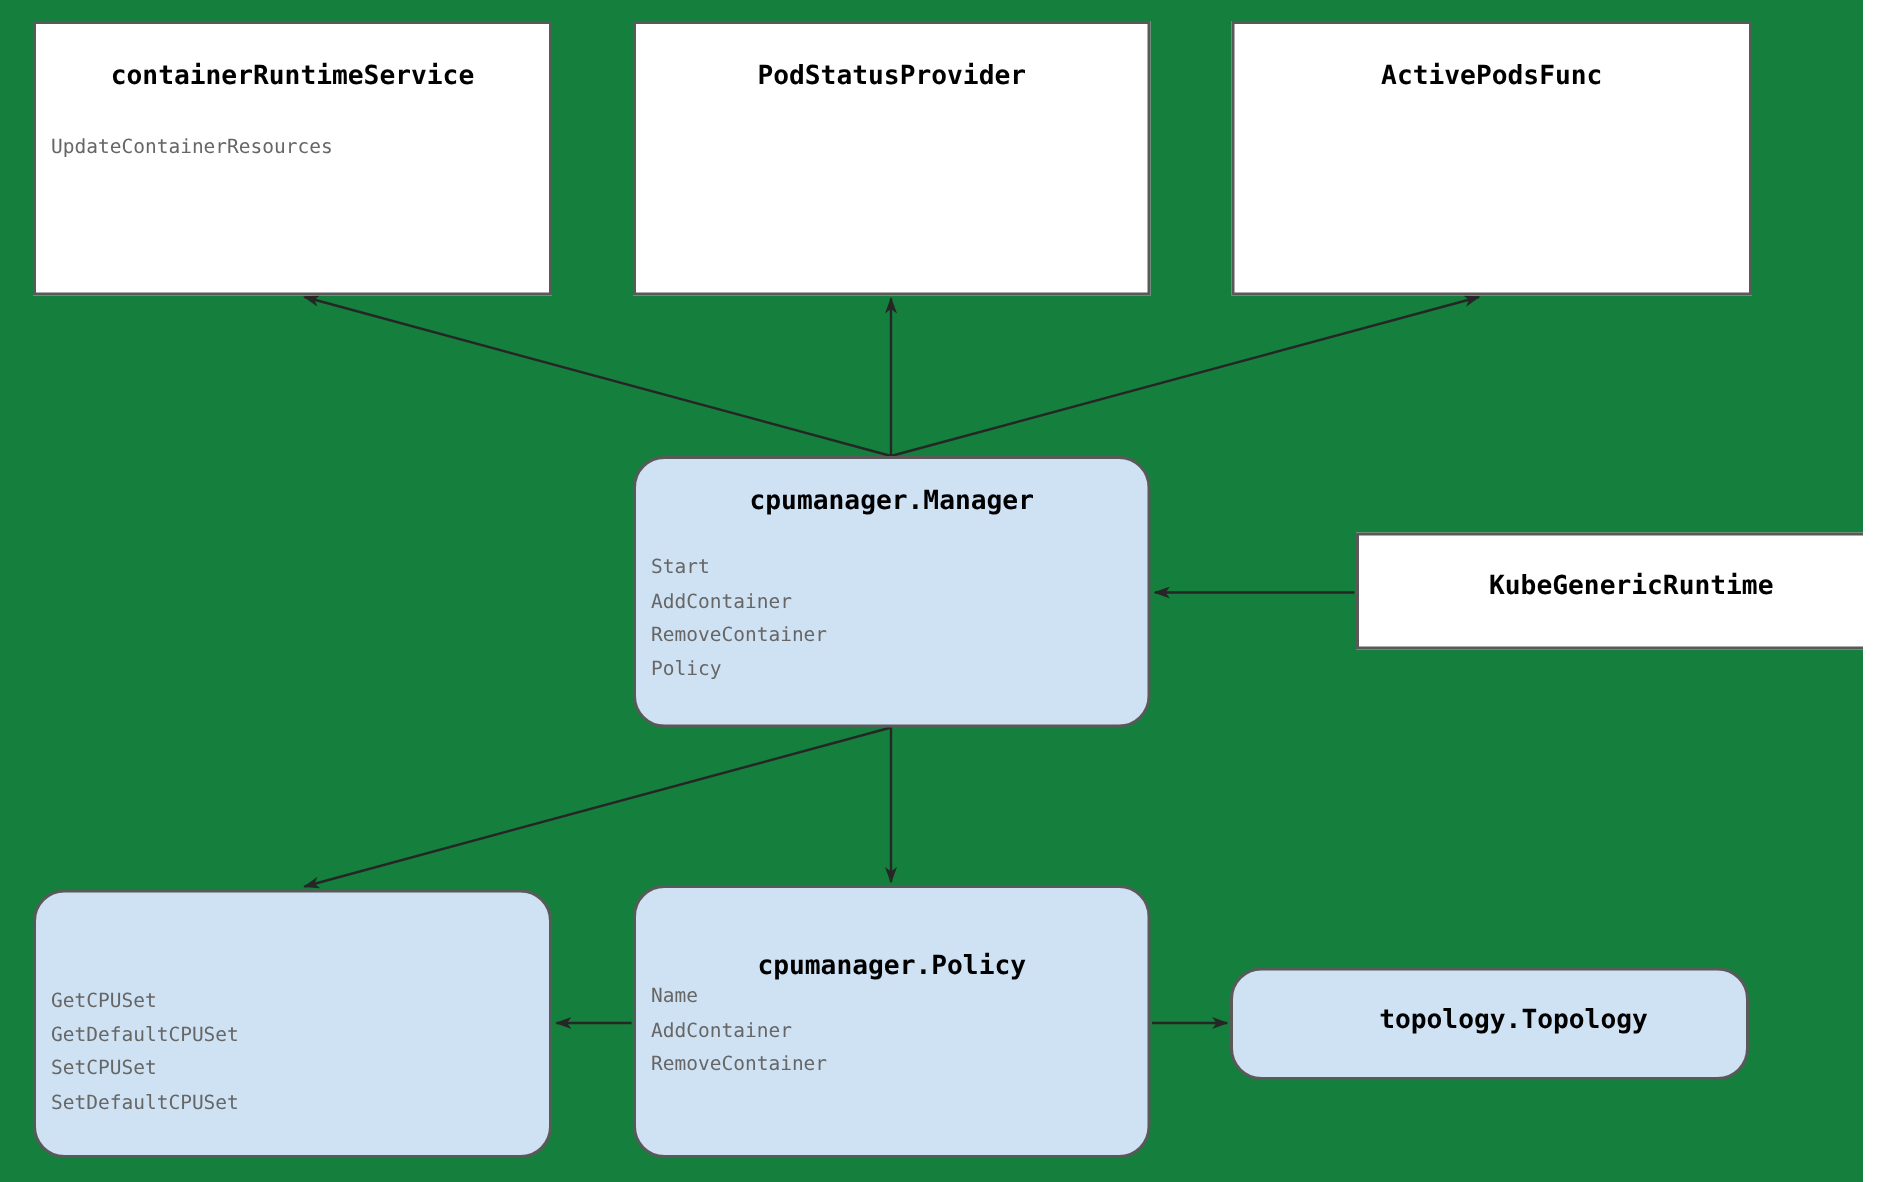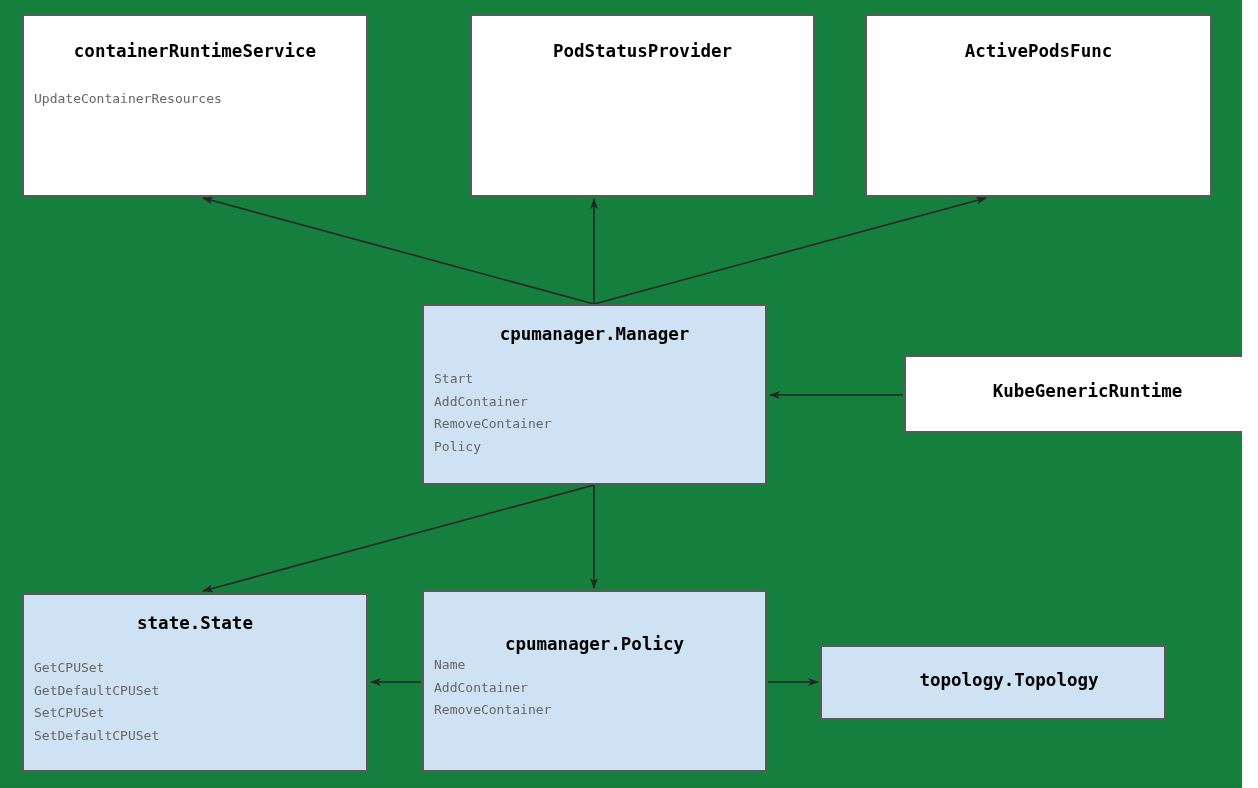--- a/index.html
+++ b/index.html
@@ -25,20 +25,21 @@
   }
   .node {
     position: absolute;
     box-sizing: border-box;
     border: 2px solid #595959;
     background: #ffffff;
     z-index: 2;
   }
   .node.filled {
     background: #cfe2f3;
+    border-radius: 21px;
   }
   .node-title {
     position: absolute;
     left: 0;
     right: 0;
     text-align: center;
     font-family: "DejaVu Sans Mono", "Liberation Mono", monospace;
     font-weight: bold;
     font-size: 17.5px;
     letter-spacing: 0px;
@@ -80,40 +81,39 @@
       </g>
   </svg>
 
   <div id="node-layer">
       <div class="node" style="left: 22px; top: 14px; width: 346px; height: 183px; background: rgb(255, 255, 255); border-color: rgb(89, 89, 89);">
         <div class="node-title" style="top: 25px; color: rgb(0, 0, 0);">containerRuntimeService</div>
         <div class="node-methods" style="left: 10px; top: 72px; color: rgb(102, 102, 102);">
           <div>UpdateContainerResources</div>
         </div>
       </div>
-      <div class="node" style="left: 422px; top: 14px; width: 345px; height: 183px; background: rgb(255, 255, 255); border-color: rgb(89, 89, 89); margin-left: 48px;">
+      <div class="node" style="left: 422px; top: 14px; width: 345px; height: 183px; background: rgb(255, 255, 255); border-color: rgb(89, 89, 89);">
         <div class="node-title" style="top: 25px; color: rgb(0, 0, 0);">PodStatusProvider</div>
       </div>
-      <div class="node" style="left: 821px; top: 14px; width: 347px; height: 183px; background: rgb(255, 255, 255); border-color: rgb(89, 89, 89); margin-left: 44px;">
+      <div class="node" style="left: 821px; top: 14px; width: 347px; height: 183px; background: rgb(255, 255, 255); border-color: rgb(89, 89, 89);">
         <div class="node-title" style="top: 25px; color: rgb(0, 0, 0);">ActivePodsFunc</div>
       </div>
       <div class="node filled" style="left: 422px; top: 304px; width: 345px; height: 181px; background: rgb(207, 226, 243); border-color: rgb(89, 89, 89);">
         <div class="node-title" style="top: 18px; color: rgb(0, 0, 0);">cpumanager.Manager</div>
         <div class="node-methods" style="left: 10px; top: 62px; color: rgb(102, 102, 102);">
           <div>Start</div>
           <div>AddContainer</div>
           <div>RemoveContainer</div>
           <div>Policy</div>
         </div>
       </div>
       <div class="node" style="left: 904px; top: 355px; width: 347px; height: 78px; background: rgb(255, 255, 255); border-color: rgb(89, 89, 89);">
         <div class="node-title" style="top: 24px; color: rgb(0, 0, 0); margin-left: 20px;">KubeGenericRuntime</div>
       </div>
       <div class="node filled" style="left: 22px; top: 593px; width: 346px; height: 179px; background: rgb(207, 226, 243); border-color: rgb(89, 89, 89);">
-        <div class="node-title" style="top: 18px; color: rgb(0, 0, 0);">state.State</div>
         <div class="node-methods" style="left: 10px; top: 62px; color: rgb(102, 102, 102);">
           <div>GetCPUSet</div>
           <div>GetDefaultCPUSet</div>
           <div>SetCPUSet</div>
           <div>SetDefaultCPUSet</div>
         </div>
       </div>
       <div class="node filled" style="left: 422px; top: 590px; width: 345px; height: 182px; background: rgb(207, 226, 243); border-color: rgb(89, 89, 89);">
         <div class="node-title" style="top: 18px; color: rgb(0, 0, 0); margin-top: 24px;">cpumanager.Policy</div>
         <div class="node-methods" style="left: 10px; top: 62px; color: rgb(102, 102, 102);">

